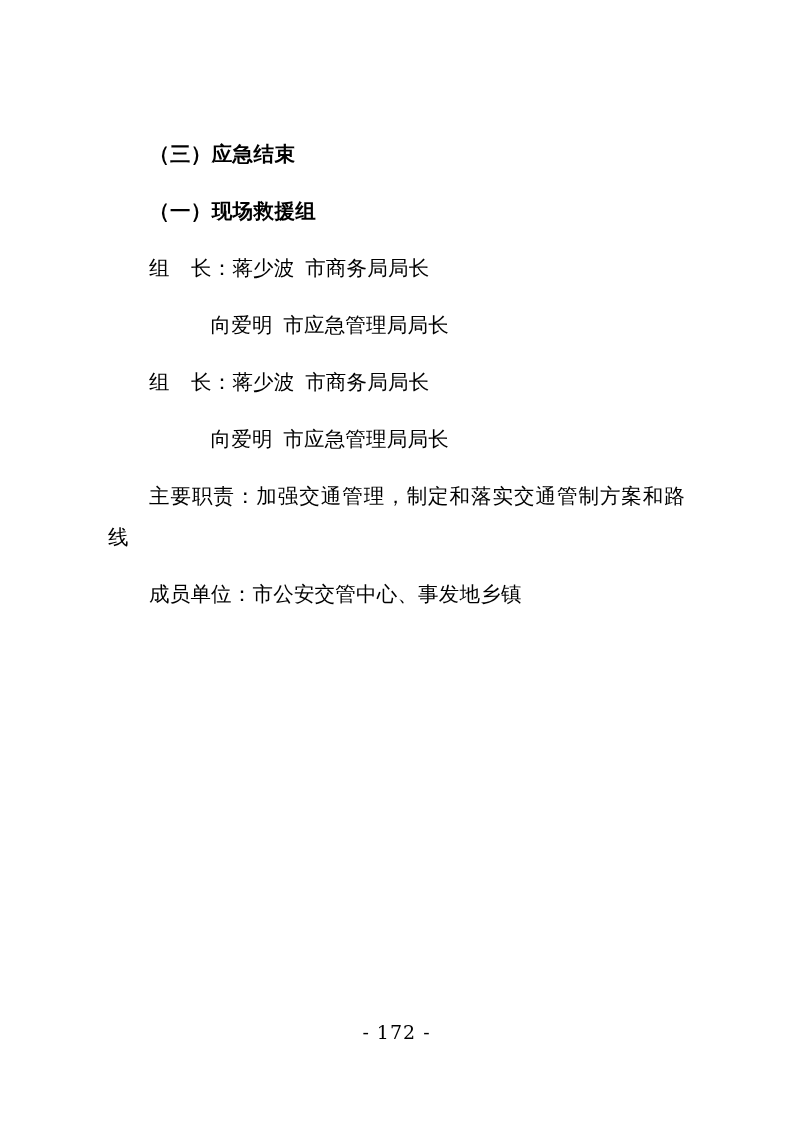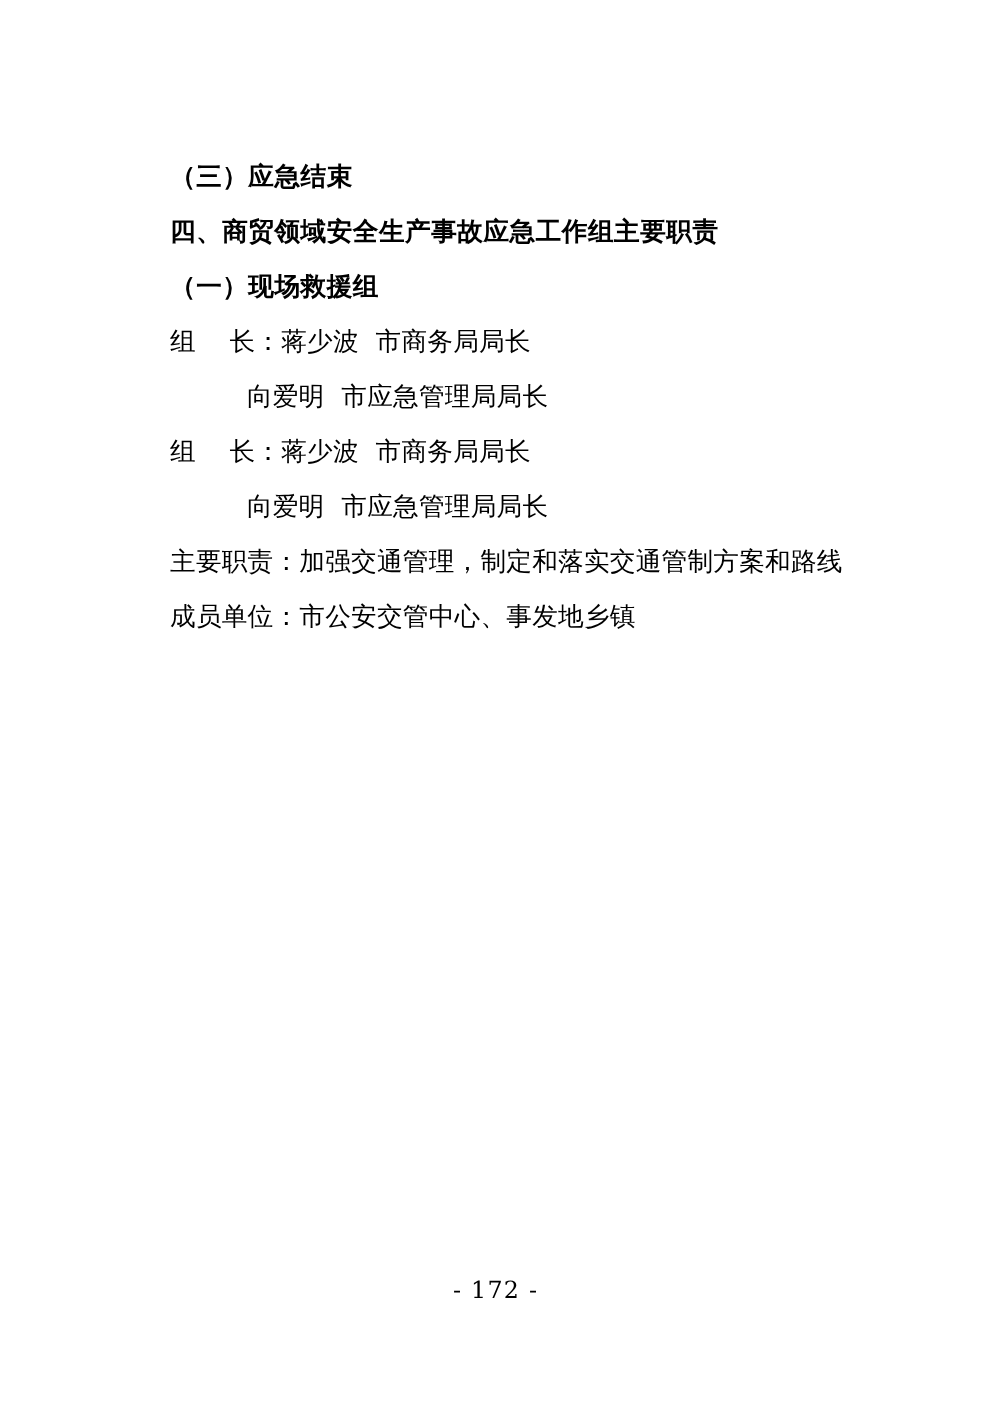--- a/index.html
+++ b/index.html
@@ -20,24 +20,25 @@
     width: 793px;
     height: 1122px;
     box-sizing: border-box;
     padding: 118px 92px 0 92px;
   }
   .doc-body {
     font-size: 20.5px;
     line-height: 41px;
   }
   p {
-    margin: 3px;
+    margin: 16px;
     text-align: justify;
     text-justify: inter-ideograph;
     letter-spacing: 0.2px;
+    font-family: Liberation Serif, serif;
   }
   .indent2 {
     text-indent: 2em;
   }
   .heading-bold {
     font-weight: bold;
     letter-spacing: 0.4px;
   }
   .sub-heading {
     font-weight: bold;
@@ -68,21 +69,20 @@
 </style>
 </head>
 <body>
 
 <div class="page">
   <div class="doc-body">
 
     <p class="sub-heading">（三）应急结束</p>
 
 
-    <p class="heading-bold indent2">四、商贸领域安全生产事故应急工作组主要职责</p>
 
     <p class="sub-heading">（一）现场救援组</p>
 
     <p class="leader-line">组    长：蒋少波  市商务局局长</p>
 
     <p class="leader-line-2">向爱明  市应急管理局局长</p>
 
 
 
 

